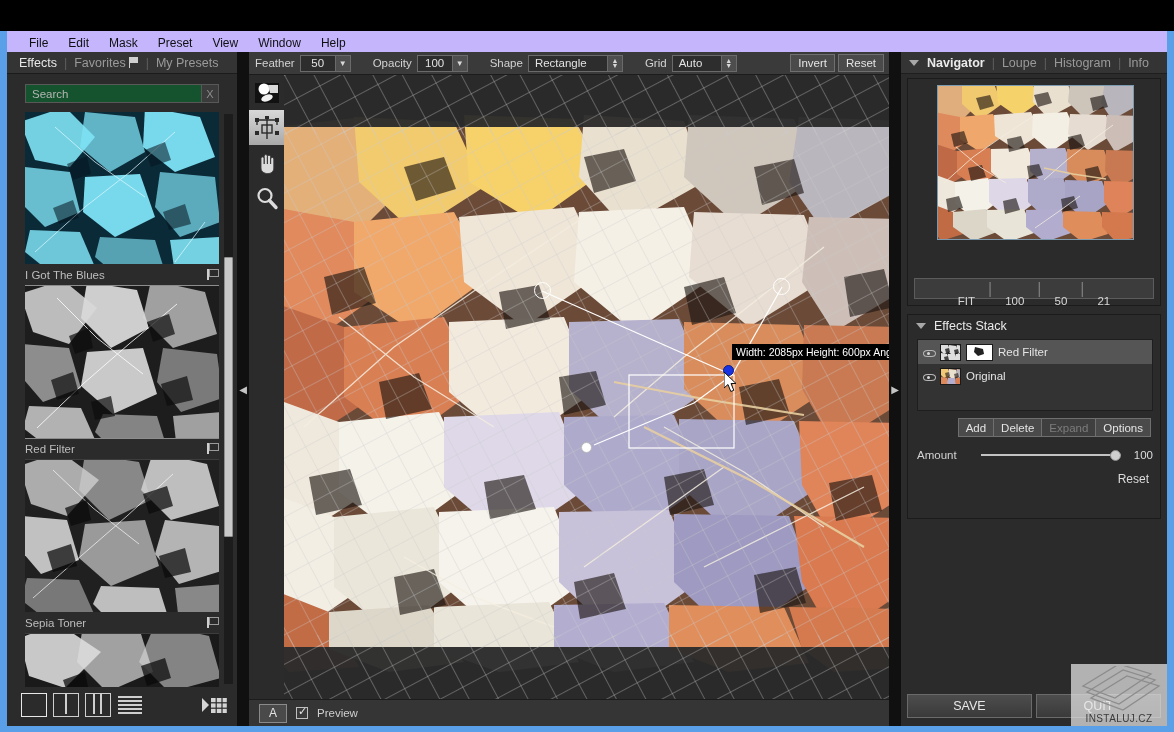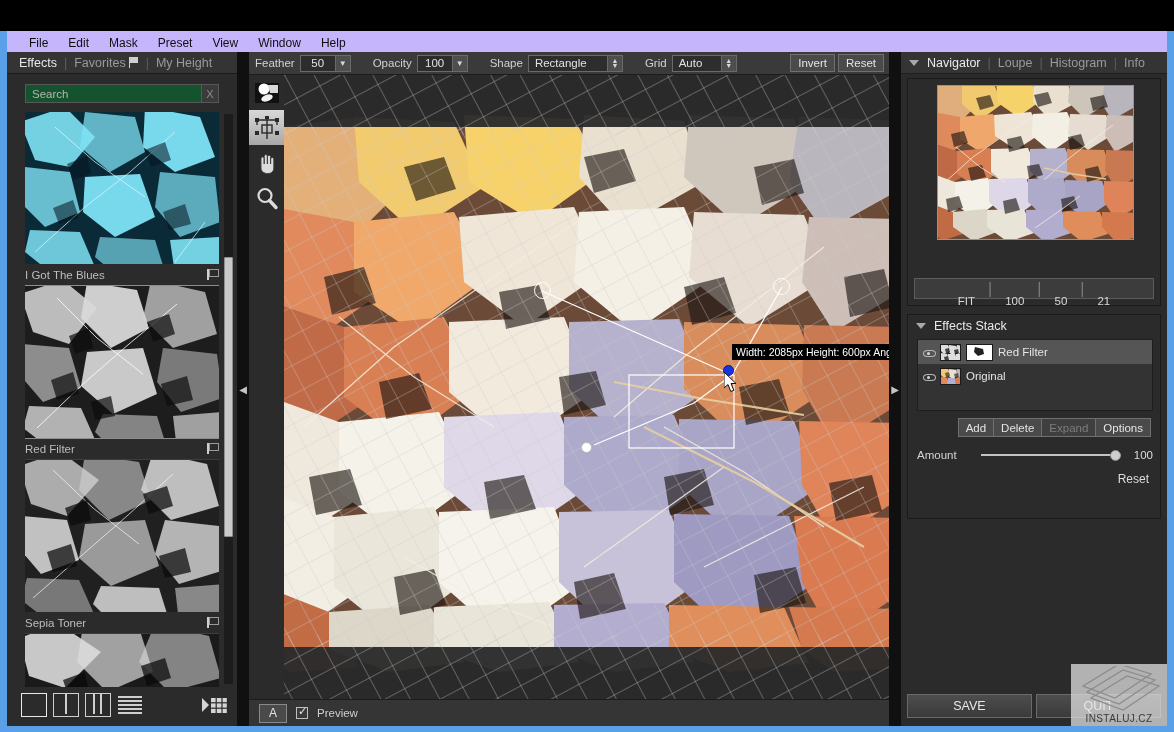--- a/index.html
+++ b/index.html
@@ -115,21 +115,21 @@
   .chklabel { color:#cfcfcf; font-size:11.5px; }
 
   .divider-r { position:absolute; left:882px; top:0; width:12px; height:674px; background:#101010; }
 
   
   .rightpanel { position:absolute; left:894px; top:0; width:266px; height:674px; background:#2b2b2b; }
   .rp-head { height:22px; display:flex; align-items:center; padding-left:8px;
      background:#343434; font-size:12.5px; color:#9a9a9a; border-bottom:1px solid #1e1e1e; }
   .tri { display:inline-block; width:0;height:0; border-left:5px solid transparent;
      border-right:5px solid transparent; border-top:6px solid #a8a8a8; margin-right:8px; }
-  .rp-head b { color:#eaeaea; font-weight:normal; }
+  .rp-head b { color:#eaeaea; font-weight:bold; }
   .navbox { position:absolute; left:6px; top:26px; width:254px; height:228px;
      background:#2b2b2b; border:1px solid #1b1b1b; }
   .navimg { position:absolute; left:29px; top:6px; width:197px; height:155px;
      border:1px solid #7d9bb0; overflow:hidden; background:#3a3a3a; }
   .navzoom { position:absolute; left:6px; bottom:6px; width:240px; height:21px;
      background:#3c3c3c; border:1px solid #5c5c5c; display:flex; align-items:center;
      justify-content:center; gap:0; }
   .nz { color:#d8d8d8; font-size:11.5px; padding:0 13px; cursor:default;margin-top:24px; }
   .nzsep { color:#7a7a7a; }
 
@@ -201,21 +201,21 @@
   <div class="body">
 
     <div class="leftpanel">
 
       <div class="lp-tabs">
         <span class="lp-tab active">Effects</span>
         <span class="lp-sep">|</span>
         <span class="lp-tab">Favorites</span>
         <span class="flagicon"></span>
         <span class="lp-sep">|</span>
-        <span class="lp-tab">My Height</span>
+        <span class="lp-tab">My Presets</span>
       </div>
 
       <div class="searchrow">
         <input placeholder="Search" style="">
         <div class="search-x">X</div>
       </div>
 
       <div class="lp-scrolltrack"></div>
       <div class="lp-scroll"></div>
 

